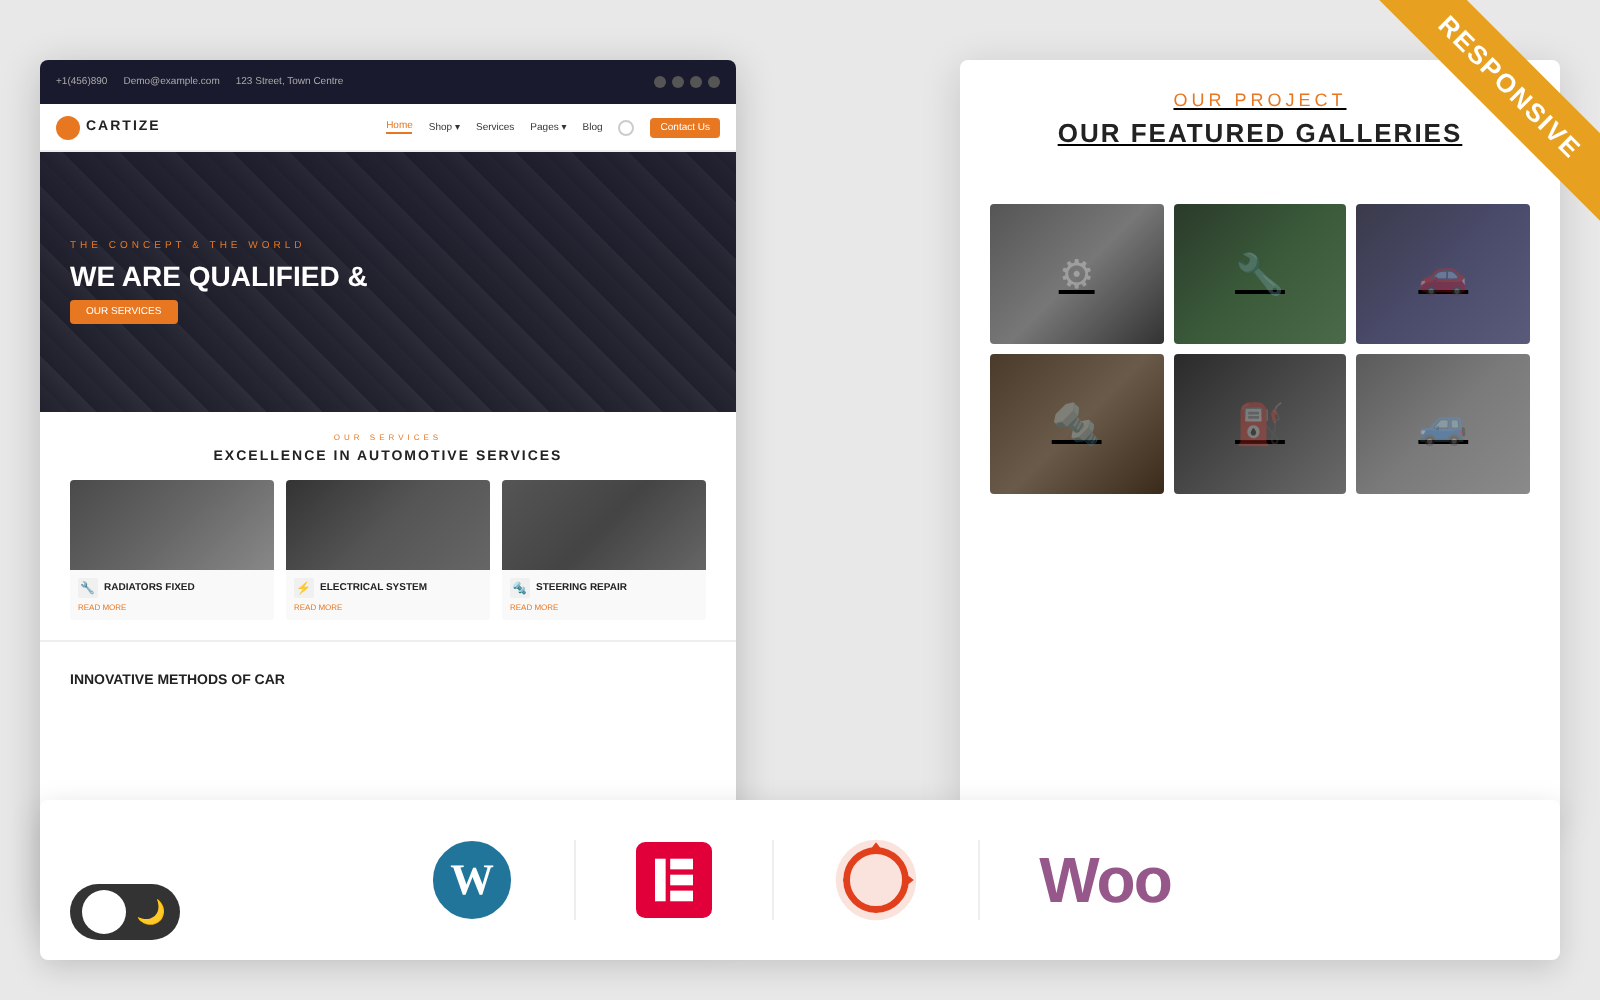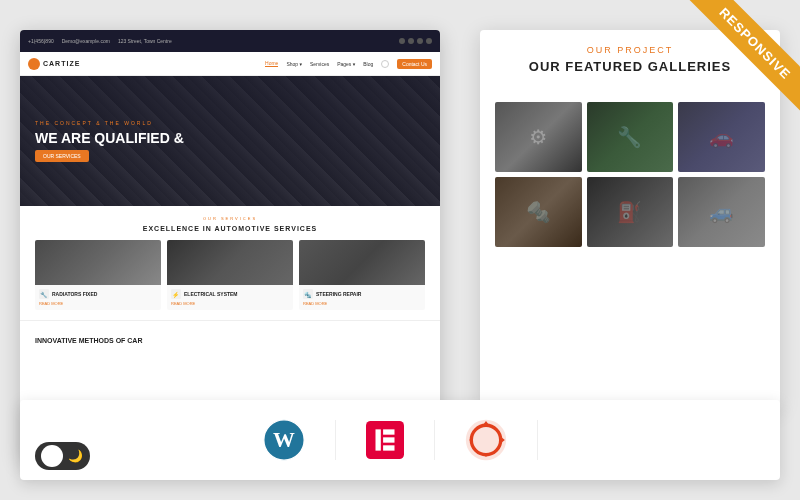--- a/index.html
+++ b/index.html
@@ -18,21 +18,21 @@
       height: 500px;
       position: relative;
       background: #e8e8e8;
     }
 
     
     .website-mockup {
       position: absolute;
       left: 20px;
       top: 30px;
-      width: 420px;
+      width: 348px;
       height: 430px;
       background: #fff;
       border-radius: 4px;
       overflow: hidden;
       box-shadow: 0 4px 20px rgba(0,0,0,0.2);
     }
 
     
     .site-header {
       background: #1a1a2e;
@@ -253,20 +253,21 @@
     .right-panel {
       position: absolute;
       right: 20px;
       top: 30px;
       width: 300px;
       height: 378px;
       background: #fff;
       border-radius: 4px;
       padding: 15px;
       box-shadow: 0 4px 20px rgba(0,0,0,0.15);
+      text-decoration: underline;
     }
     .gallery-subtitle {
       text-align: center;
       font-size: 9px;
       color: #e87722;
       text-transform: uppercase;
       letter-spacing: 2px;
       margin-bottom: 4px;
     }
     .gallery-title {
@@ -543,20 +544,21 @@
       <path d="M85 50 A35 35 0 0 1 50 85" stroke="#e2401c" stroke-width="8" fill="none" stroke-linecap="round"></path>
       <path d="M50 85 A35 35 0 0 1 15 50" stroke="#e2401c" stroke-width="8" fill="none" stroke-linecap="round"></path>
       <path d="M15 50 A35 35 0 0 1 50 15" stroke="#e2401c" stroke-width="8" fill="none" stroke-linecap="round"></path>
 
       <polygon points="50,5 40,18 60,18" fill="#e2401c"></polygon>
       <polygon points="95,50 82,40 82,60" fill="#e2401c"></polygon>
     </svg>
 
     <div class="separator"></div>
 
+    <span class="woo-text" style="font-family: Arial Black, sans-serif;">Woo</span>
 
   </div>
 
   <div class="toggle-switch">
     <div class="toggle-knob"></div>
     <span class="toggle-moon">🌙</span>
   </div>
 
 </div>
 

